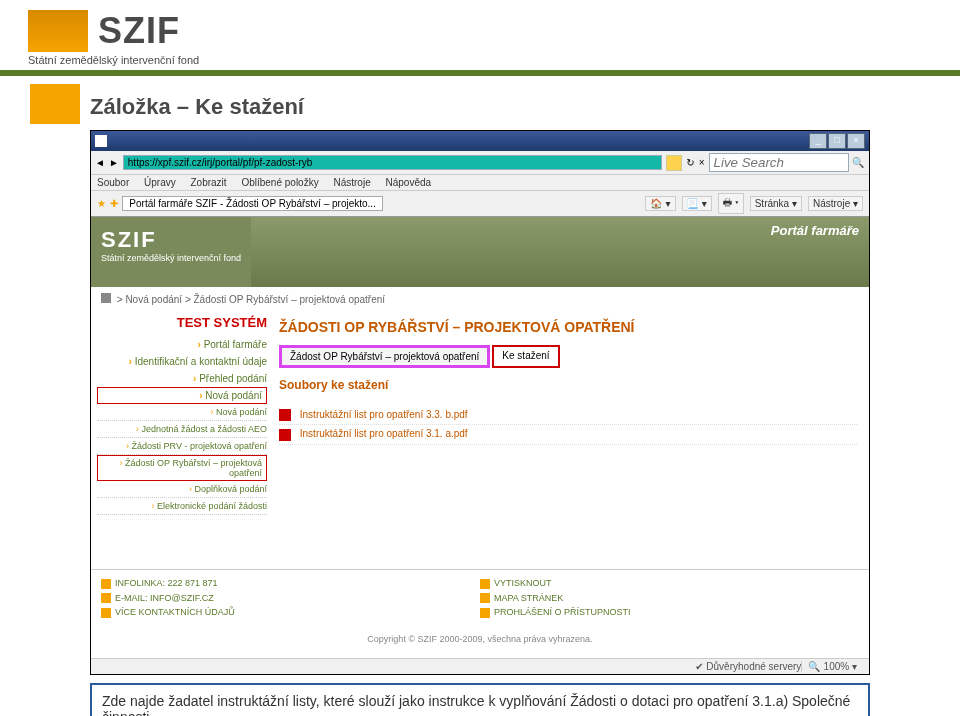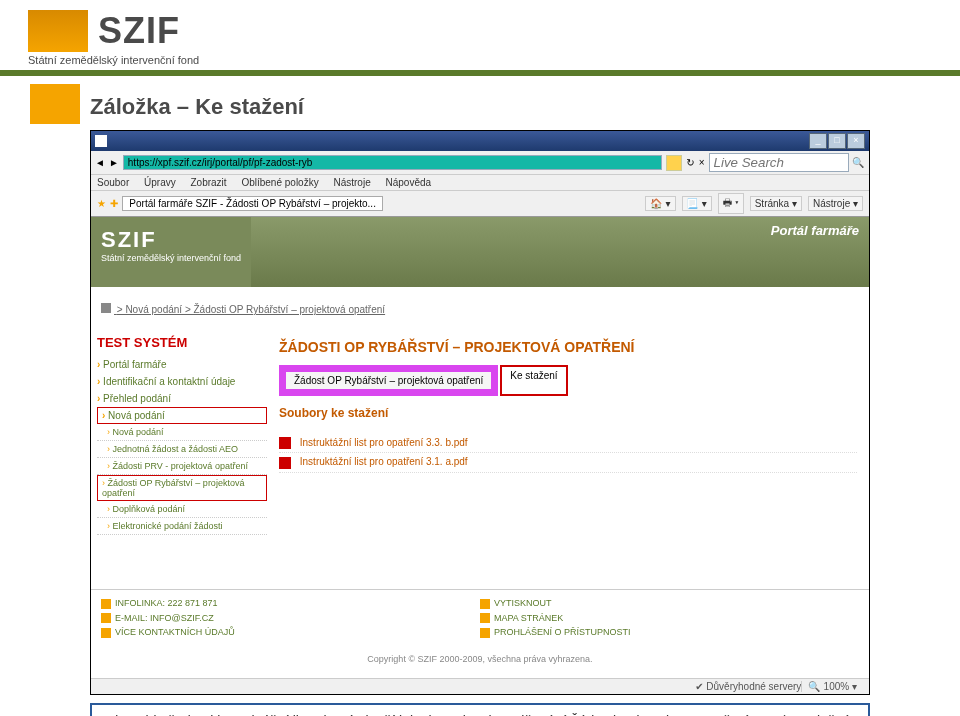--- a/index.html
+++ b/index.html
@@ -29,34 +29,34 @@
 .tool-btn { border:1px solid #ccc; padding:1px 4px; background:#f4f4f4; }
 .portal-banner { height:70px; background:#7a8a5a; color:#fff; position:relative; display:flex; }
 .portal-logo-area { padding:10px; }
 .portal-logo-t { font-size:22px; font-weight:bold; letter-spacing:2px; }
 .portal-logo-s { font-size:9px; }
 .portal-farmare-label { position:absolute; right:10px; top:6px; color:#fff; font-style:italic; font-weight:bold; font-size:13px; }
 .cows-area { flex:1; background:linear-gradient(#8a9a6a,#6a7a4a); }
 .portal-tabs { background:#5a6a3a; border-bottom:4px solid #f5a400; display:flex; }
 .portal-tab { color:#fff; font-size:10px; padding:4px 10px; font-weight:bold; cursor:pointer; }
 .portal-tabs .spacer { flex:1; }
-.breadcrumb { font-size:10px; color:#666; padding:16px 10px;text-decoration:underline; }
+.breadcrumb { font-size:10px; color:#666; padding:6px 10px; }
 .home-icon { display:inline-block; width:10px; height:10px; background:#888; margin-right:3px; }
 .portal-body { display:flex; }
-.sidebar { width:170px; padding:4px 0 4px 6px; }
+.sidebar { width:170px; padding:4px 0 4px 6px;text-align:right; }
 .test-system { color:#c00; font-weight:bold; font-size:13px; margin-bottom:6px; }
 .side-item { color:#5a7a2a; font-size:10px; padding:3px 0; }
 .side-item:before { content:"\203A  "; color:#f5a400; font-weight:bold; }
 .side-sub { font-size:9px; color:#5a7a2a; padding:3px 0 3px 10px; border-bottom:1px dotted #ccc; }
 .side-sub:before { content:"\203A  "; color:#f5a400; }
 .side-boxed { border:1px solid #c00; padding:2px 4px; }
 .main-col { flex:1; padding:4px 12px; }
 .page-h1 { color:#c35a00; font-weight:bold; font-size:14px; margin:4px 0 10px 0; }
 .content-tabs { display:flex; gap:2px; margin-bottom:10px; }
-.ctab { border:7px solid #d946ef; padding:3px 8px; font-size:10px; background:#f5f5f5; }
+.ctab { border:3px solid #d946ef; padding:3px 8px; font-size:10px; background:#f5f5f5; }
 .ctab.active { border:2px solid #c00; background:#fff; }
 .sec-title { color:#c35a00; font-weight:bold; font-size:12px; margin-bottom:14px; }
 .file-row { font-size:10px; padding:3px 0; border-bottom:1px dotted #ddd; }
 .file-row a { color:#c35a00; text-decoration:none; }
 .pdf-icon { display:inline-block; width:12px; height:12px; background:#c00; margin-right:6px; vertical-align:middle; }
 .callout { border:2px solid #2a5a9a; margin:4px 90px 10px 90px; padding:8px 10px; font-size:14px; color:#333; }
 .portal-footer { border-top:1px solid #ccc; margin-top:50px; padding:6px 10px; font-size:9px; display:flex; }
 .footcol { flex:1; }
 .footrow { padding:2px 0; color:#5a7a2a; }
 .footrow .ficon { display:inline-block; width:10px; height:10px; background:#f5a400; margin-right:4px; vertical-align:middle; }

